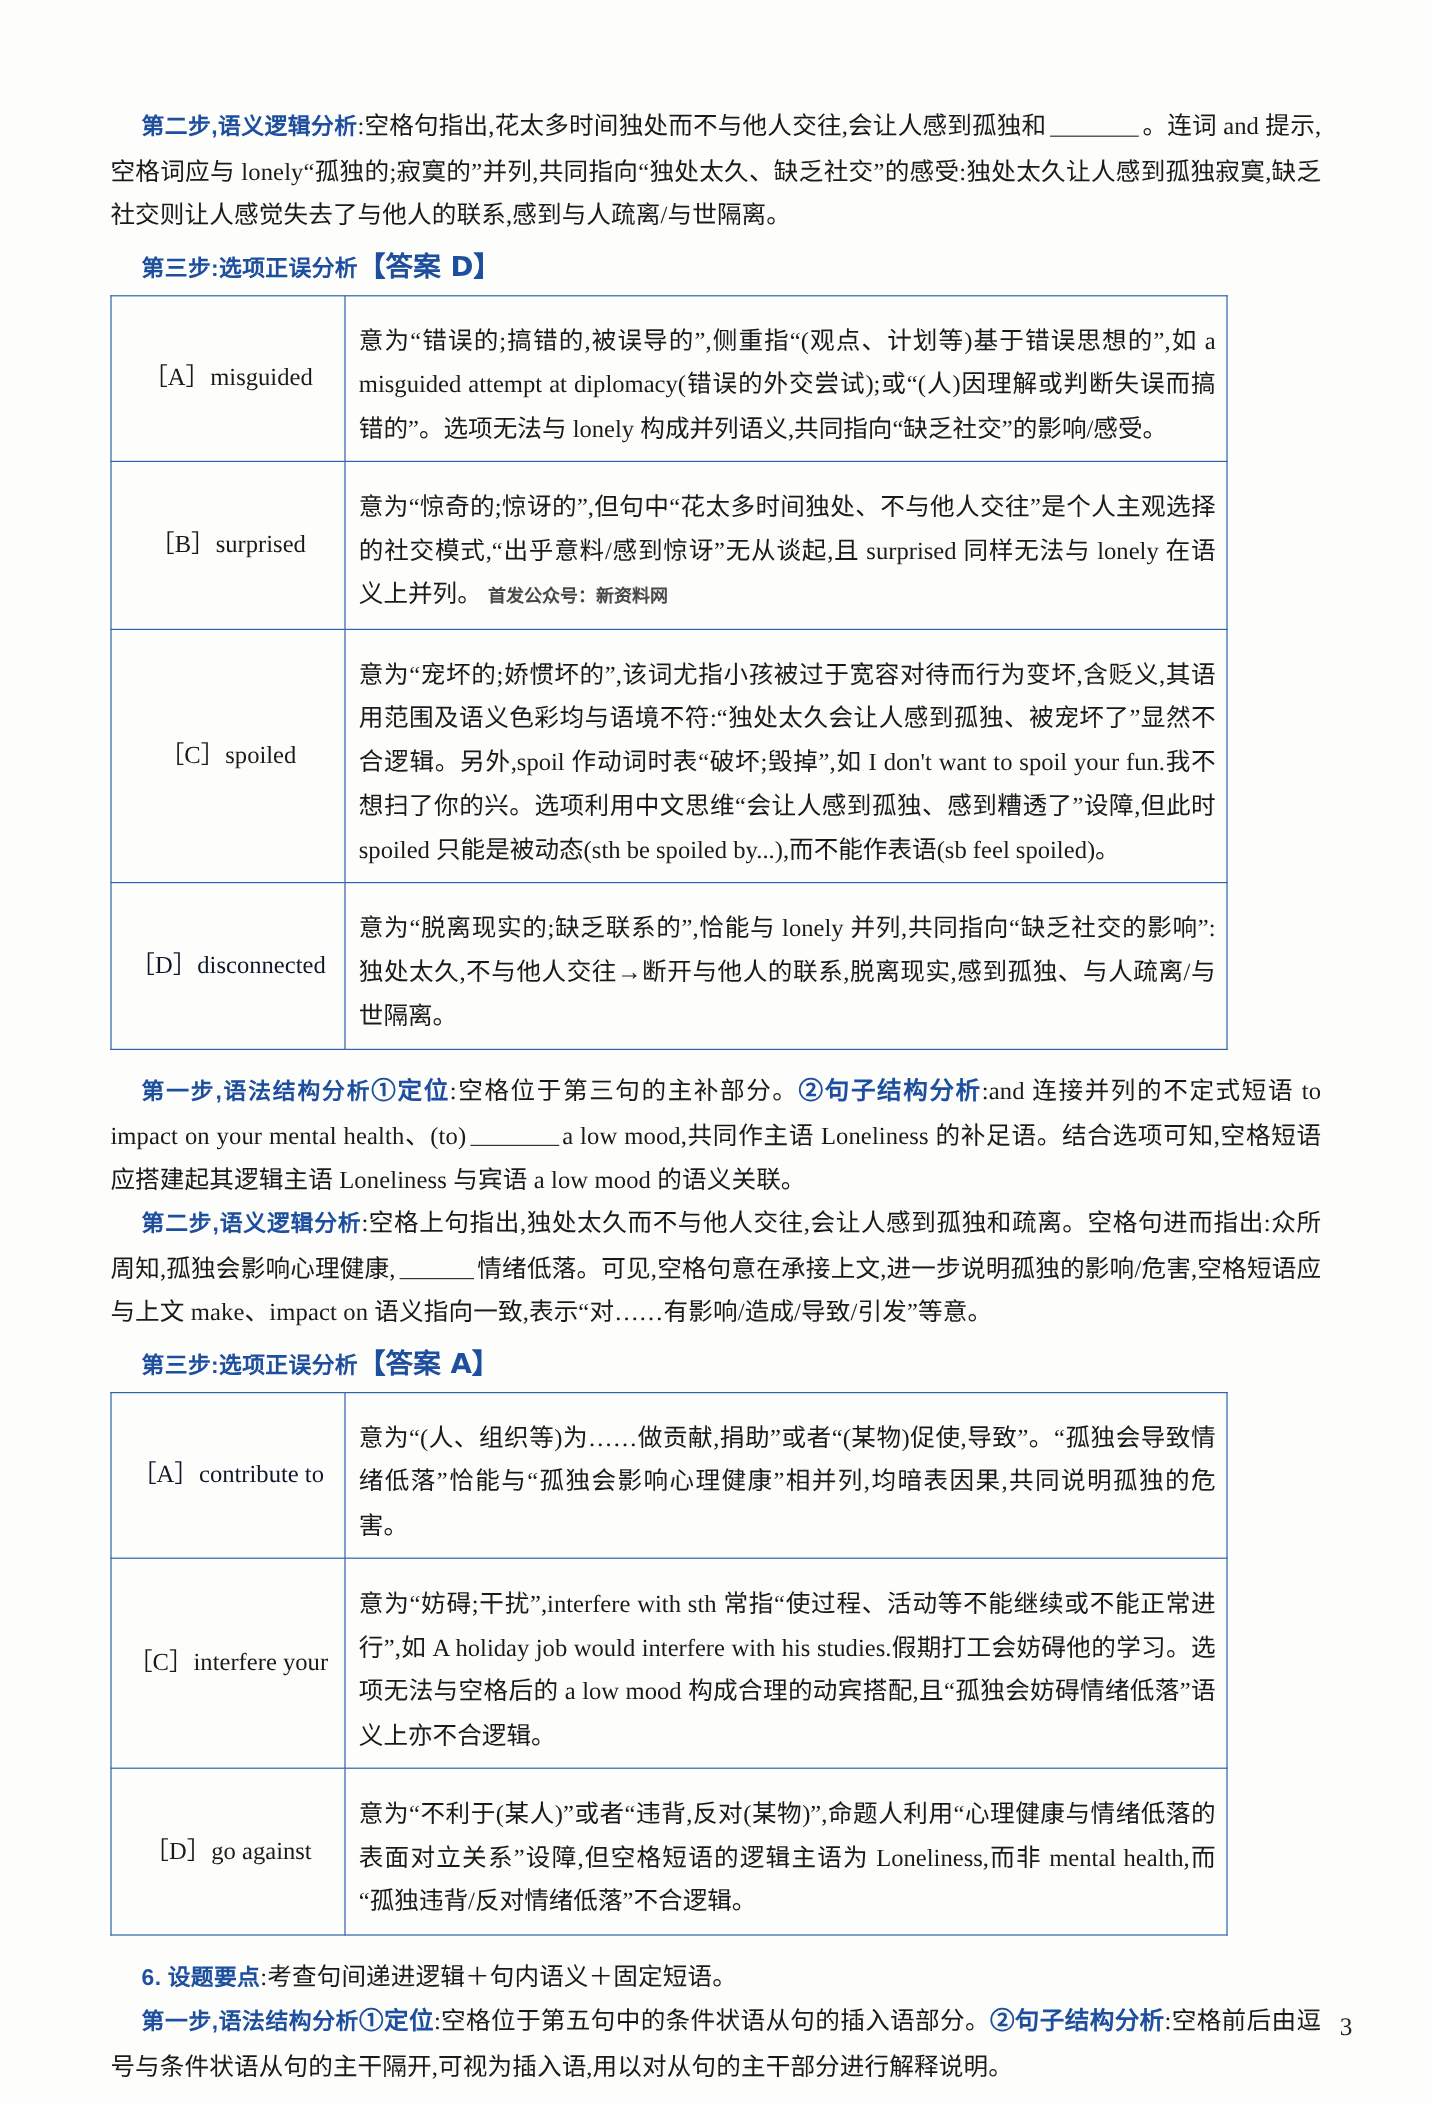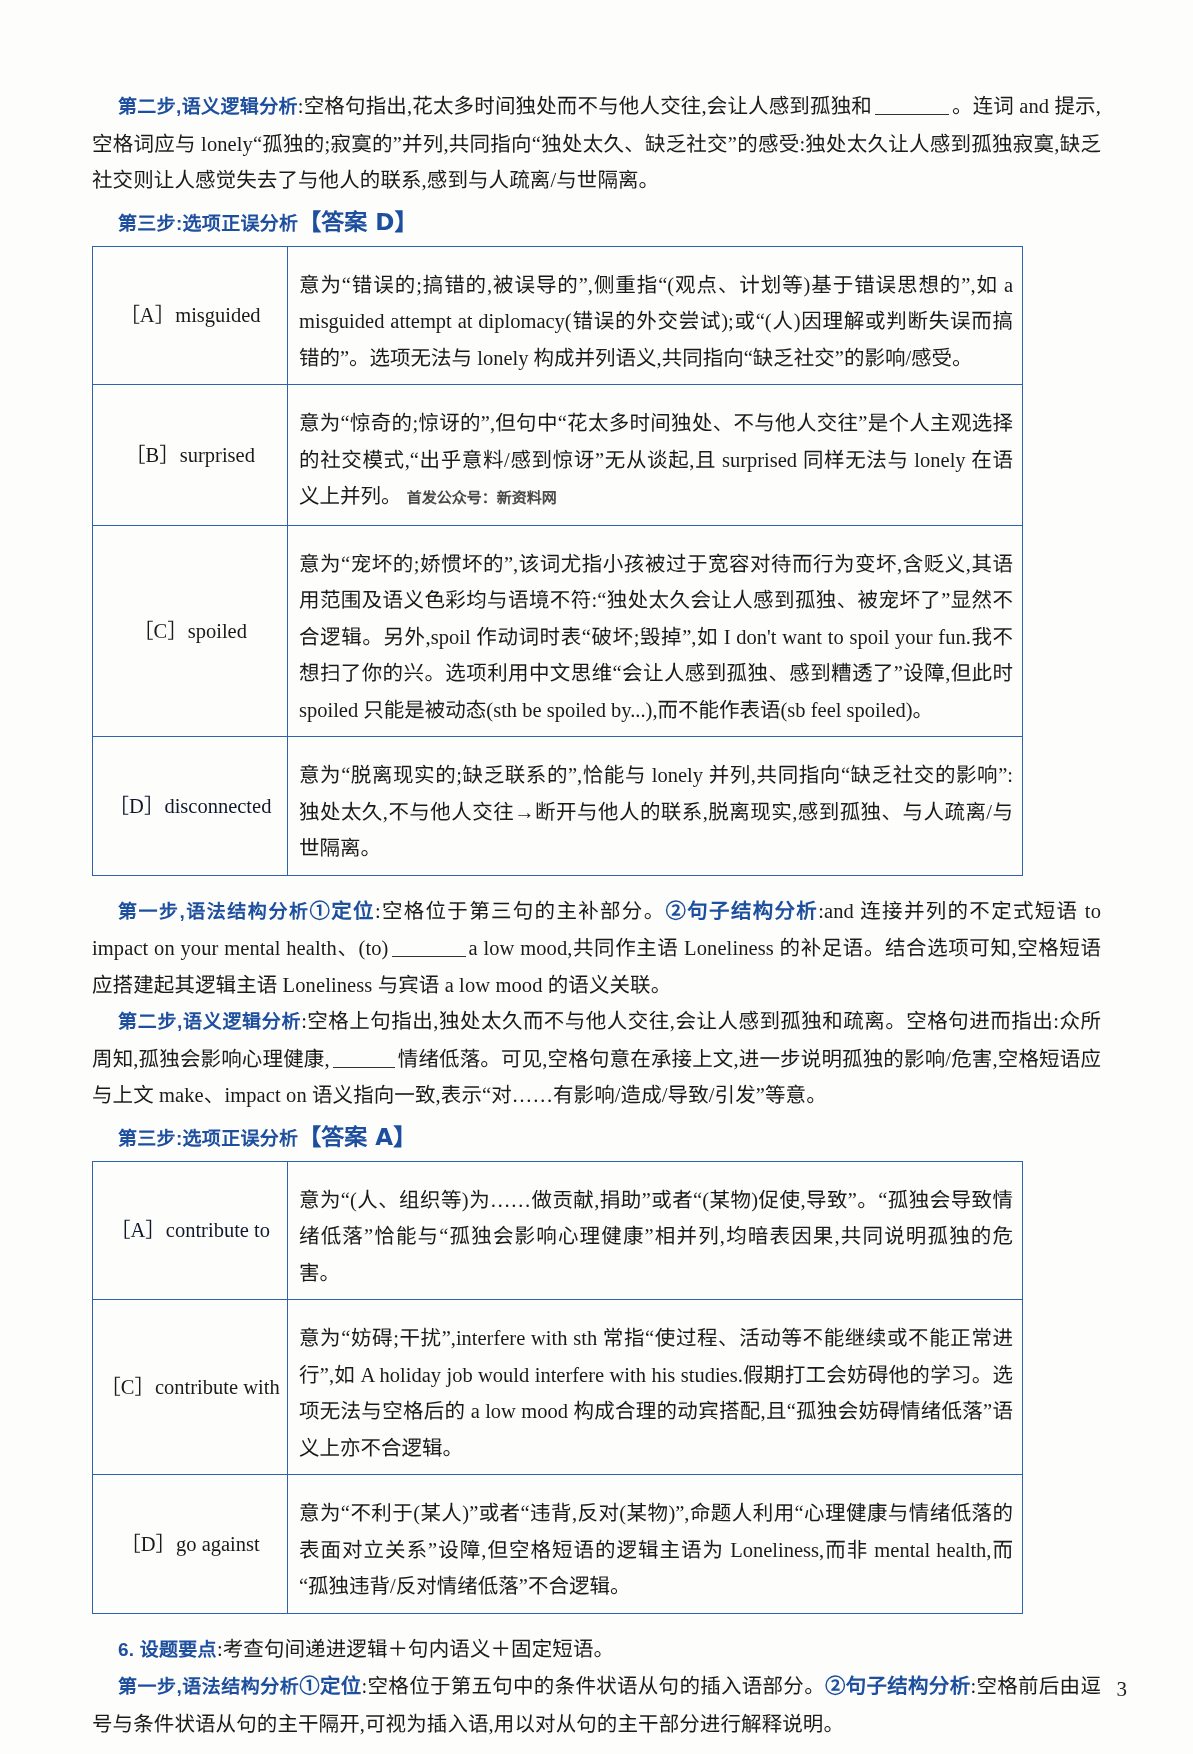--- a/index.html
+++ b/index.html
@@ -169,21 +169,21 @@
   <table class="opt">
     <tbody>
       <tr>
         <td class="opt-label opt-key">
           <span>［A］</span><span class="en">contribute to</span>
         </td>
         <td class="opt-body">意为“(人、组织等)为……做贡献,捐助”或者“(某物)促使,导致”。“孤独会导致情绪低落”恰能与“孤独会影响心理健康”相并列,均暗表因果,共同说明孤独的危害。</td>
       </tr>
       <tr>
         <td class="opt-label">
-          <span>［C］</span><span class="en">contribute with</span>
+          <span>［C］</span><span class="en">interfere your</span>
         </td>
         <td class="opt-body">意为“妨碍;干扰”,interfere with sth 常指“使过程、活动等不能继续或不能正常进行”,如 A holiday job would interfere with his studies.假期打工会妨碍他的学习。选项无法与空格后的 a low mood 构成合理的动宾搭配,且“孤独会妨碍情绪低落”语义上亦不合逻辑。</td>
       </tr>
       <tr>
         <td class="opt-label">
           <span>［D］</span><span class="en">go against</span>
         </td>
         <td class="opt-body">意为“不利于(某人)”或者“违背,反对(某物)”,命题人利用“心理健康与情绪低落的表面对立关系”设障,但空格短语的逻辑主语为 Loneliness,而非 mental health,而“孤独违背/反对情绪低落”不合逻辑。</td>
       </tr>
     </tbody>

